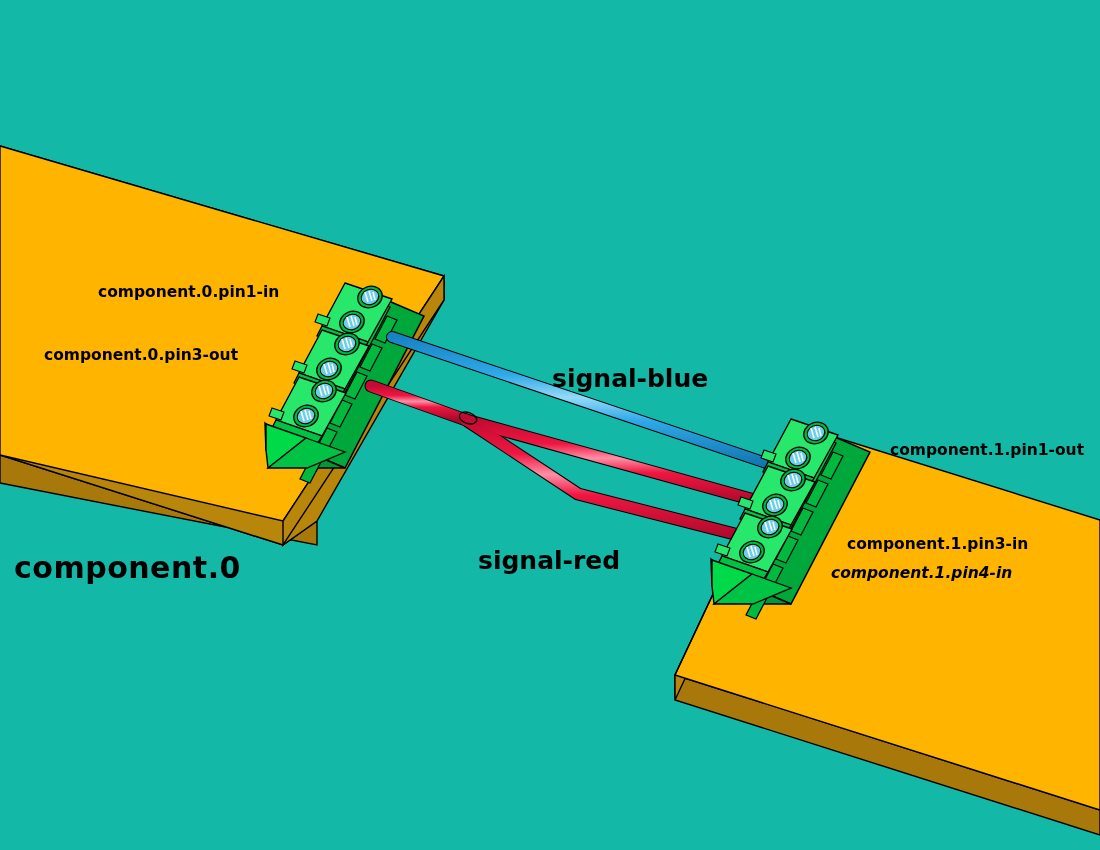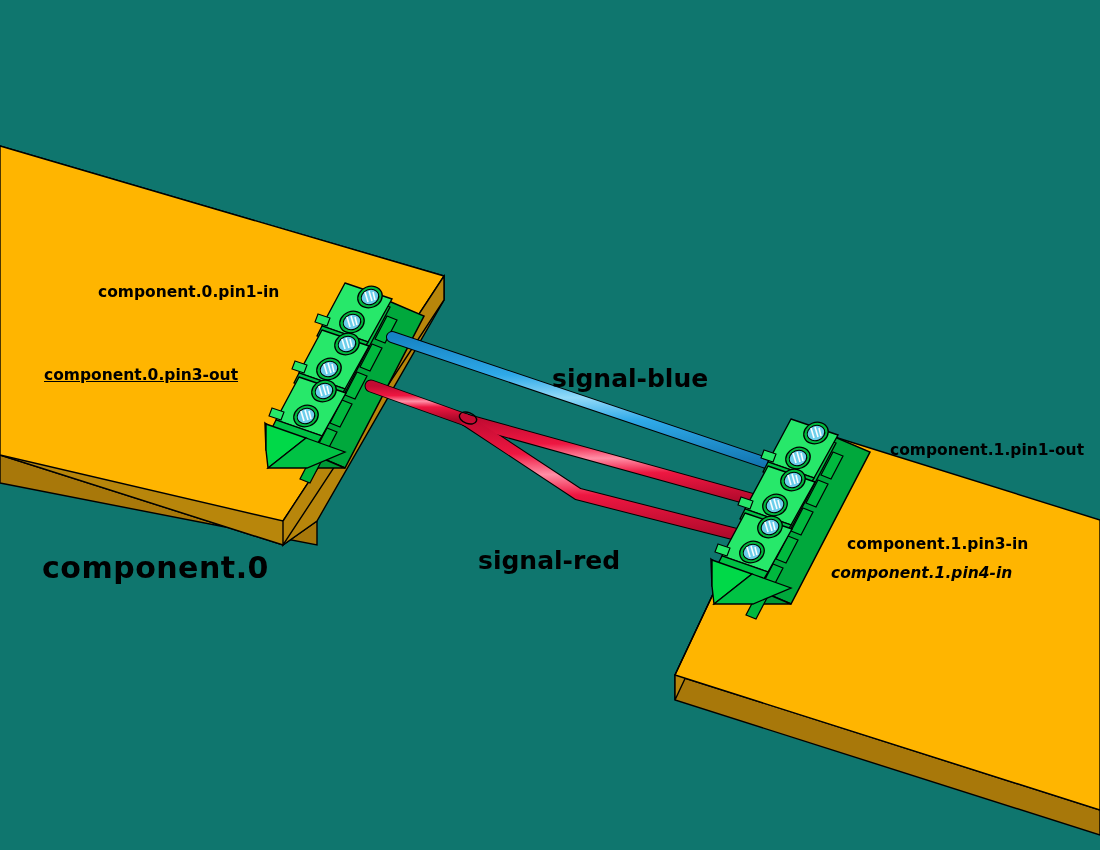--- a/index.html
+++ b/index.html
@@ -5,21 +5,21 @@
 <style>
   html, body {
     margin: 0;
     padding: 0;
     background: #ffffff;
   }
   #stage {
     position: relative;
     width: 1100px;
     height: 850px;
-    background: #0f766e;
+    background: #14b8a6;
     overflow: hidden;
     font-family: "DejaVu Sans", "Liberation Sans", sans-serif;
   }
   #scene {
     position: absolute;
     left: 0;
     top: 0;
     width: 1100px;
     height: 850px;
   }
@@ -27,21 +27,21 @@
     position: absolute;
     color: #000000;
     font-family: "DejaVu Sans", "Liberation Sans", sans-serif;
     font-weight: bold;
     white-space: nowrap;
     line-height: 1;
     pointer-events: none;
   }
   .lbl-pin { font-size: 15.5px; letter-spacing: 0px; }
   .lbl-sig { font-size: 25px; }
-  .lbl-title { font-size: 30px; letter-spacing: 0.5px; margin-left: 28px; }
+  .lbl-title { font-size: 30px; letter-spacing: 0.5px; }
 </style>
 </head>
 <body>
 
 <div id="stage">
 
   <svg id="scene" viewBox="0 0 1100 850">
     <defs>
       <linearGradient id="gBlue" x1="0" y1="0" x2="0" y2="1">
         <stop offset="0%" stop-color="#1683C4"></stop>
@@ -262,21 +262,21 @@
         <polygon points="718,544 730,548 727,556 715,552" fill="#27E86A" stroke="#000000" stroke-width="1.1"></polygon>
       </g>
 
       <polygon points="712,560 752,574 714,604 712,586" fill="#00D948" stroke="#000000" stroke-width="1.4"></polygon>
       <polygon points="752,574 791,588 753,604 714,604" fill="#00C244" stroke="#000000" stroke-width="1.3"></polygon>
     </g>
   </svg>
 
   <div class="lbl lbl-pin" style="left:98px; top:285px;">component.0.pin1-in</div>
 
-  <div class="lbl lbl-pin" style="left:44px; top:368px;text-decoration:underline;">component.0.pin3-out</div>
+  <div class="lbl lbl-pin" style="left:44px; top:348px;">component.0.pin3-out</div>
 
   <div class="lbl lbl-pin" style="left:890px; top:443px;">component.1.pin1-out</div>
 
   <div class="lbl lbl-pin" style="left:847px; top:537px;">component.1.pin3-in</div>
 
   <div class="lbl lbl-pin" style="left:831px; top:566px;font-style:italic;">component.1.pin4-in</div>
 
   <div class="lbl lbl-sig" style="left:552px; top:366px;">signal-blue</div>
 
   <div class="lbl lbl-sig" style="left:478px; top:548px;">signal-red</div>

